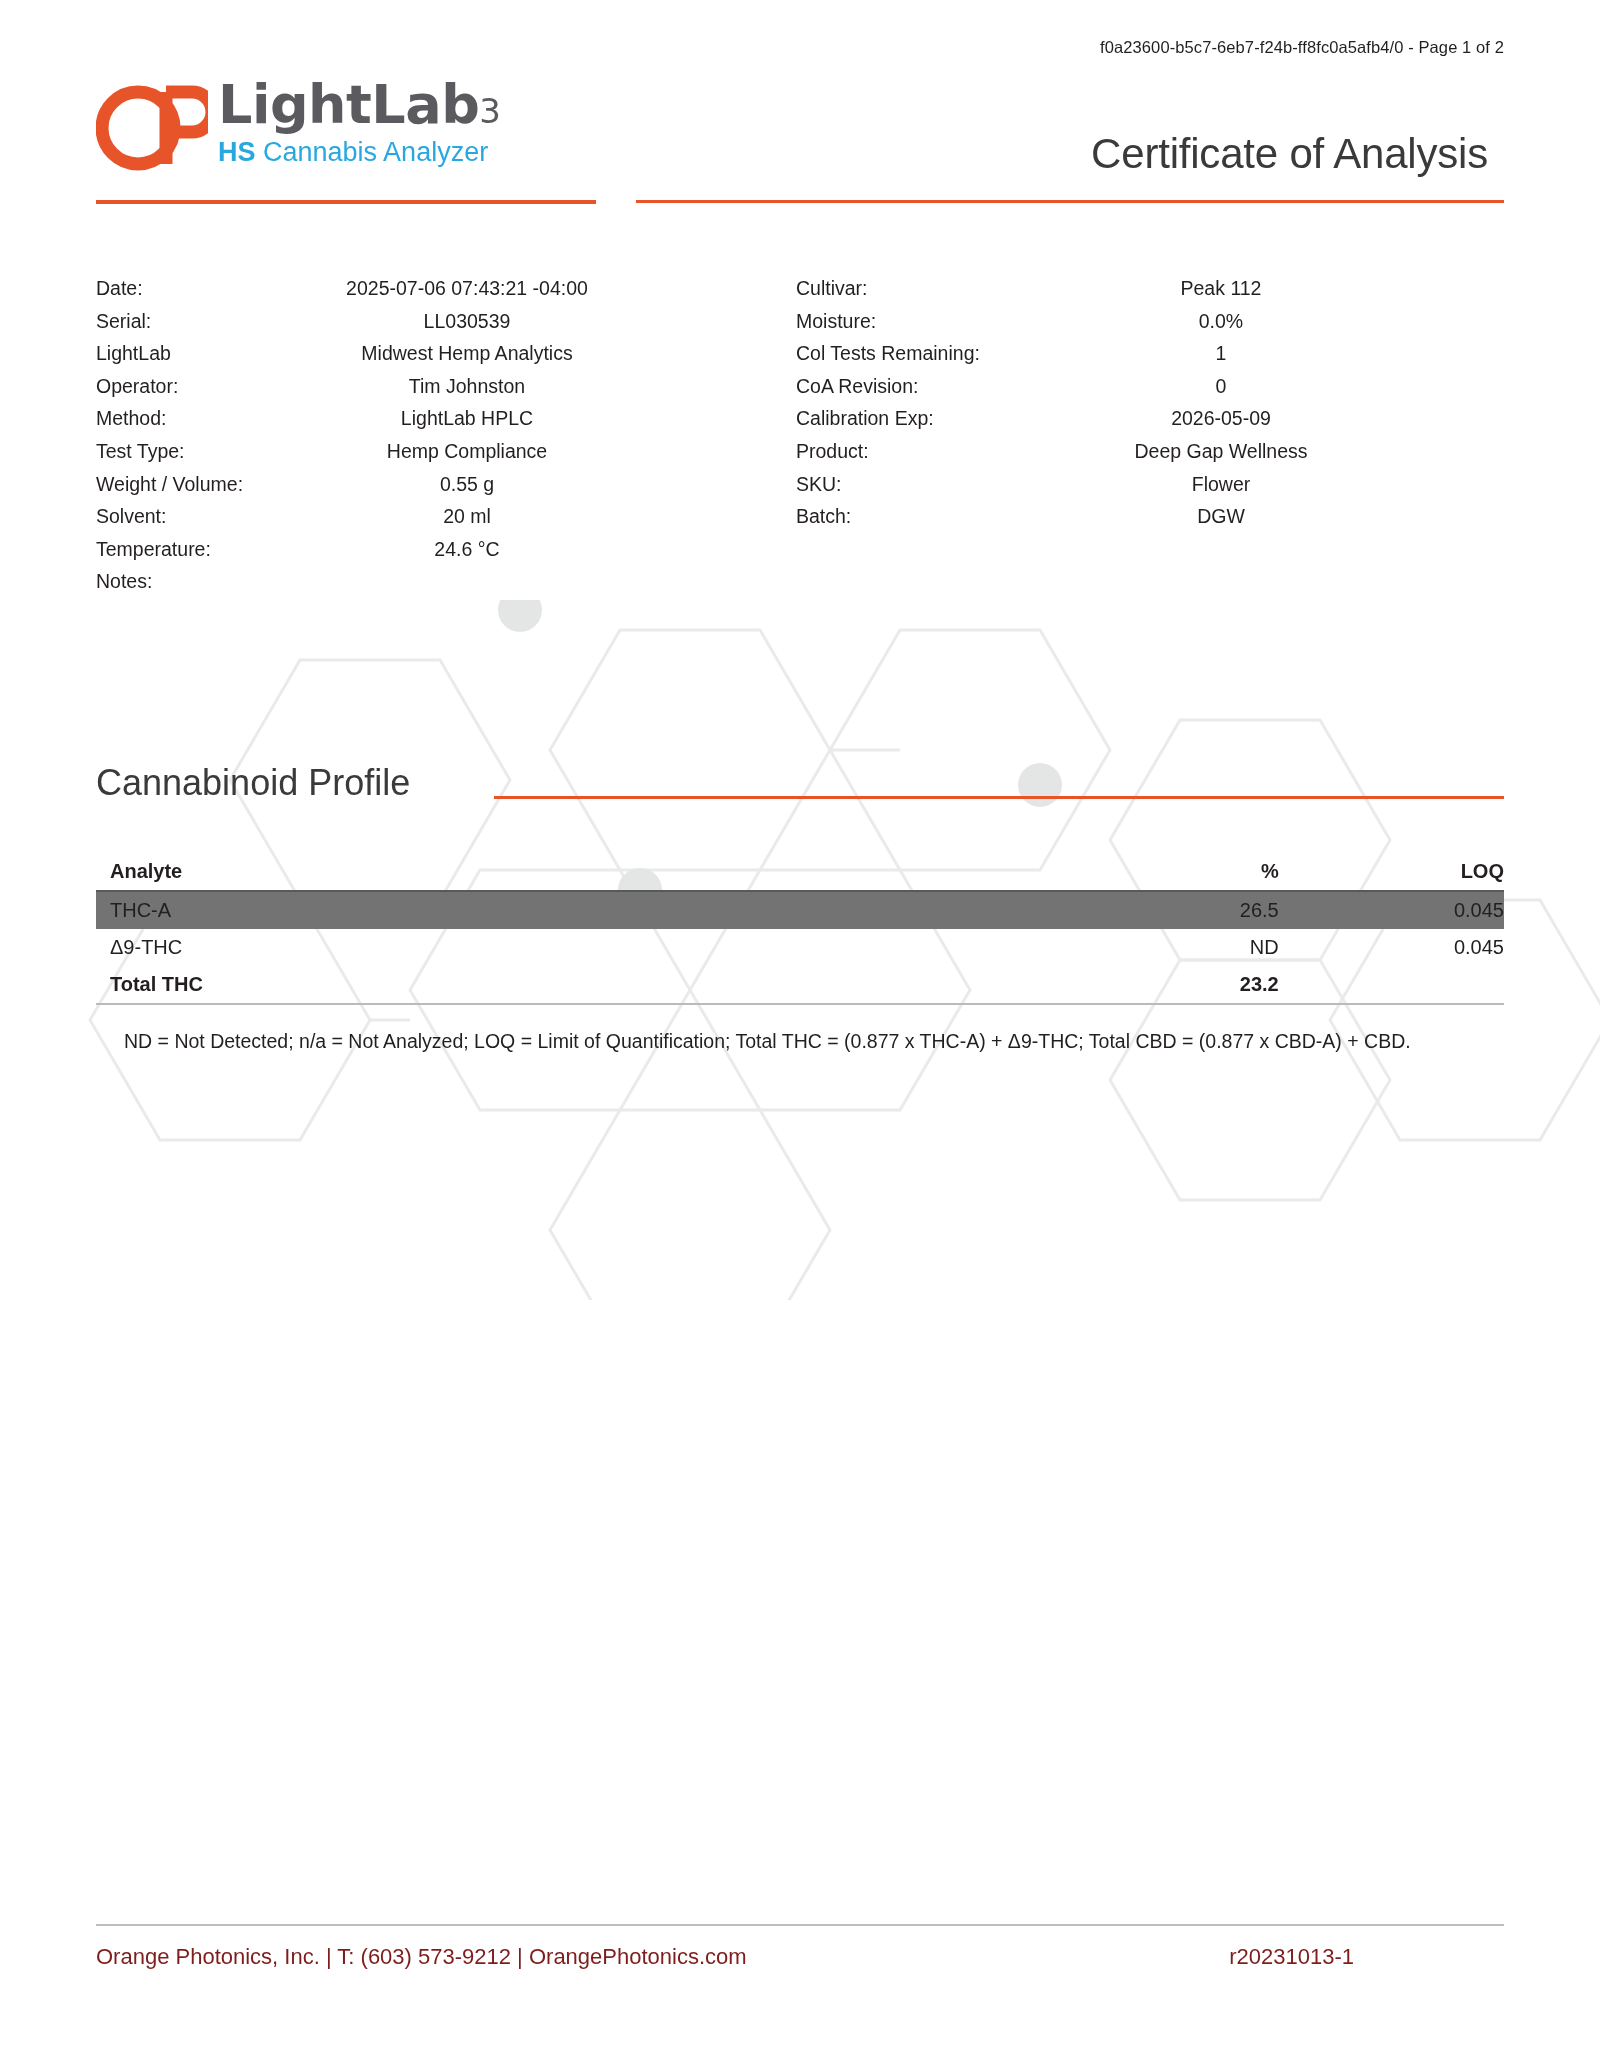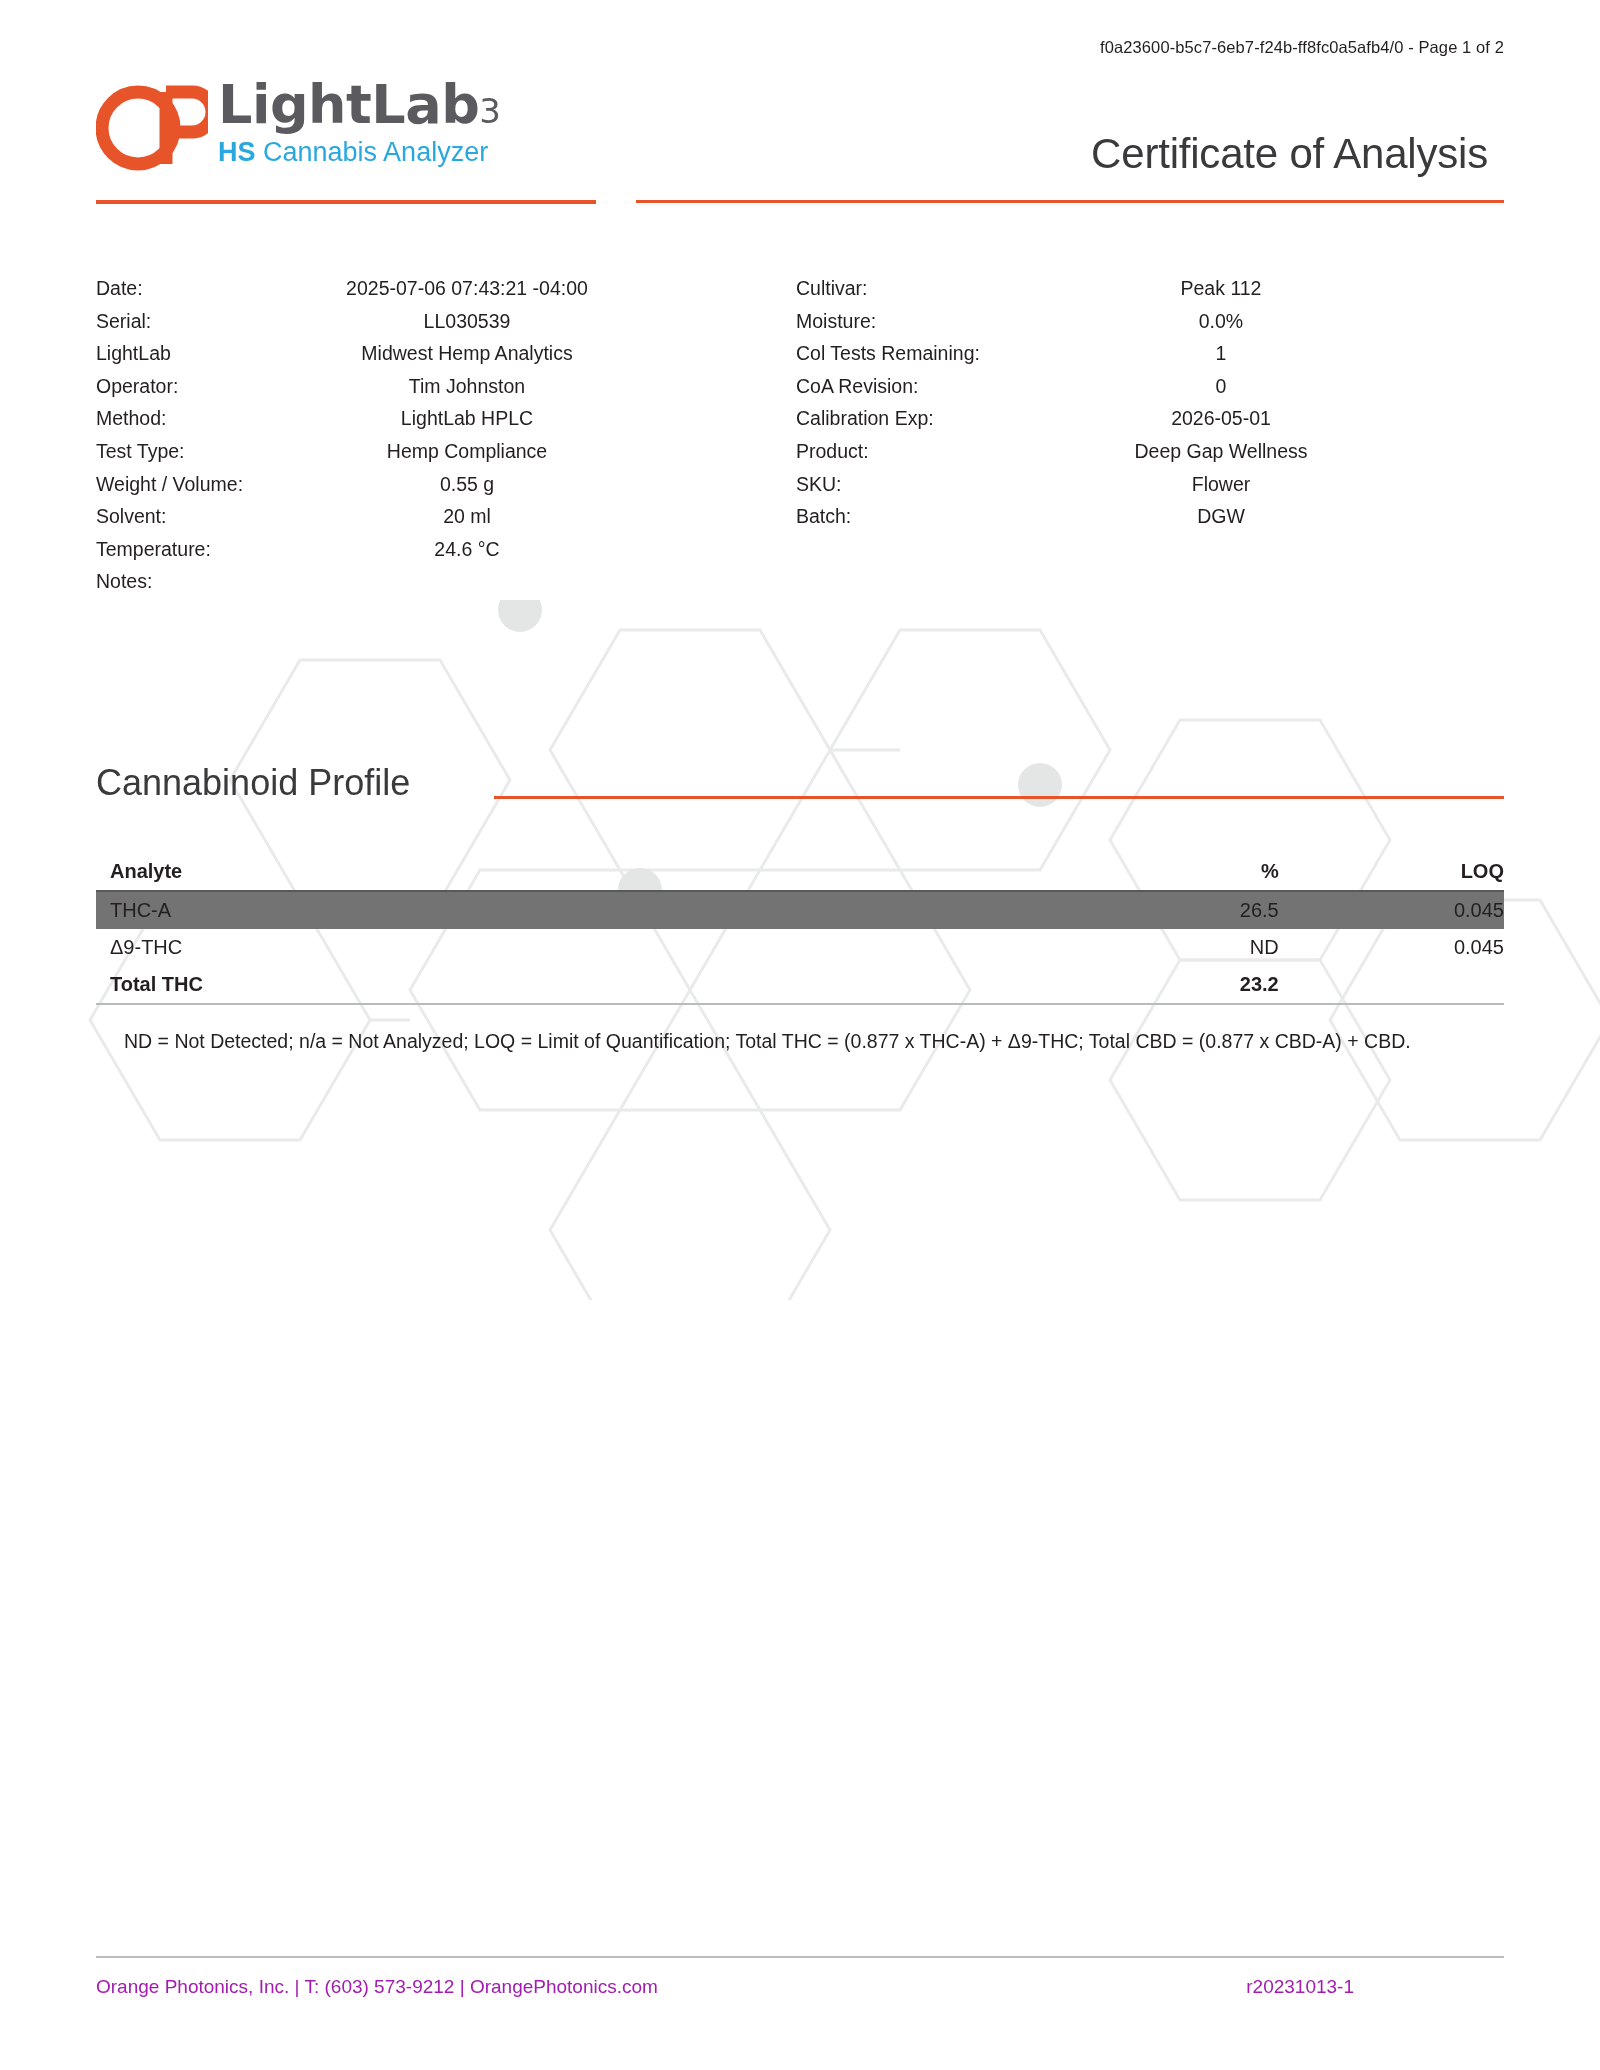--- a/index.html
+++ b/index.html
@@ -230,23 +230,23 @@
   }
 
   
   .page-footer {
     position: absolute;
     left: 96px;
     right: 96px;
     bottom: 60px;
     height: 50px;
     border-top: 2px solid #bcbdbf;
-    padding-top: 2px;
-    font-size: 19px;
-    color: #a21caf;
+    padding-top: 34px;
+    font-size: 22px;
+    color: #7f1d1d;
   }
   .footer-left {
     position: absolute;
     left: 0;
     top: 18px;
   }
   .footer-right {
     position: absolute;
     right: 150px;
     top: 18px;
@@ -354,21 +354,21 @@
       <div class="meta-row">
           <span class="meta-label">Col Tests Remaining:</span>
           <span class="meta-value">1</span>
         </div>
       <div class="meta-row">
           <span class="meta-label">CoA Revision:</span>
           <span class="meta-value">0</span>
         </div>
       <div class="meta-row">
           <span class="meta-label">Calibration Exp:</span>
-          <span class="meta-value">2026-05-01</span>
+          <span class="meta-value">2026-05-09</span>
         </div>
       <div class="meta-row">
           <span class="meta-label">Product:</span>
           <span class="meta-value">Deep Gap Wellness</span>
         </div>
       <div class="meta-row">
           <span class="meta-label">SKU:</span>
           <span class="meta-value">Flower</span>
         </div>
       <div class="meta-row">

